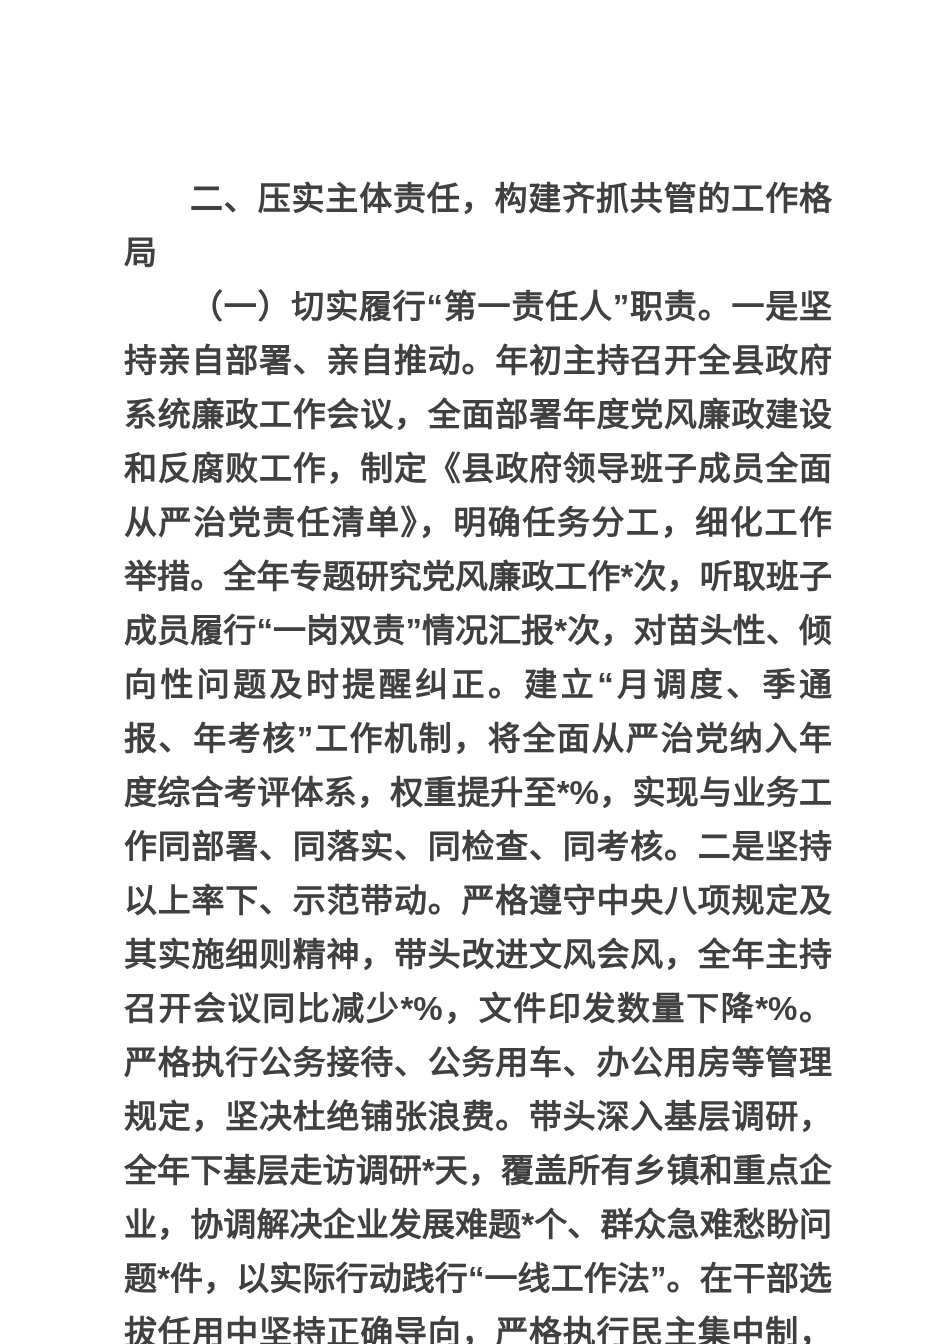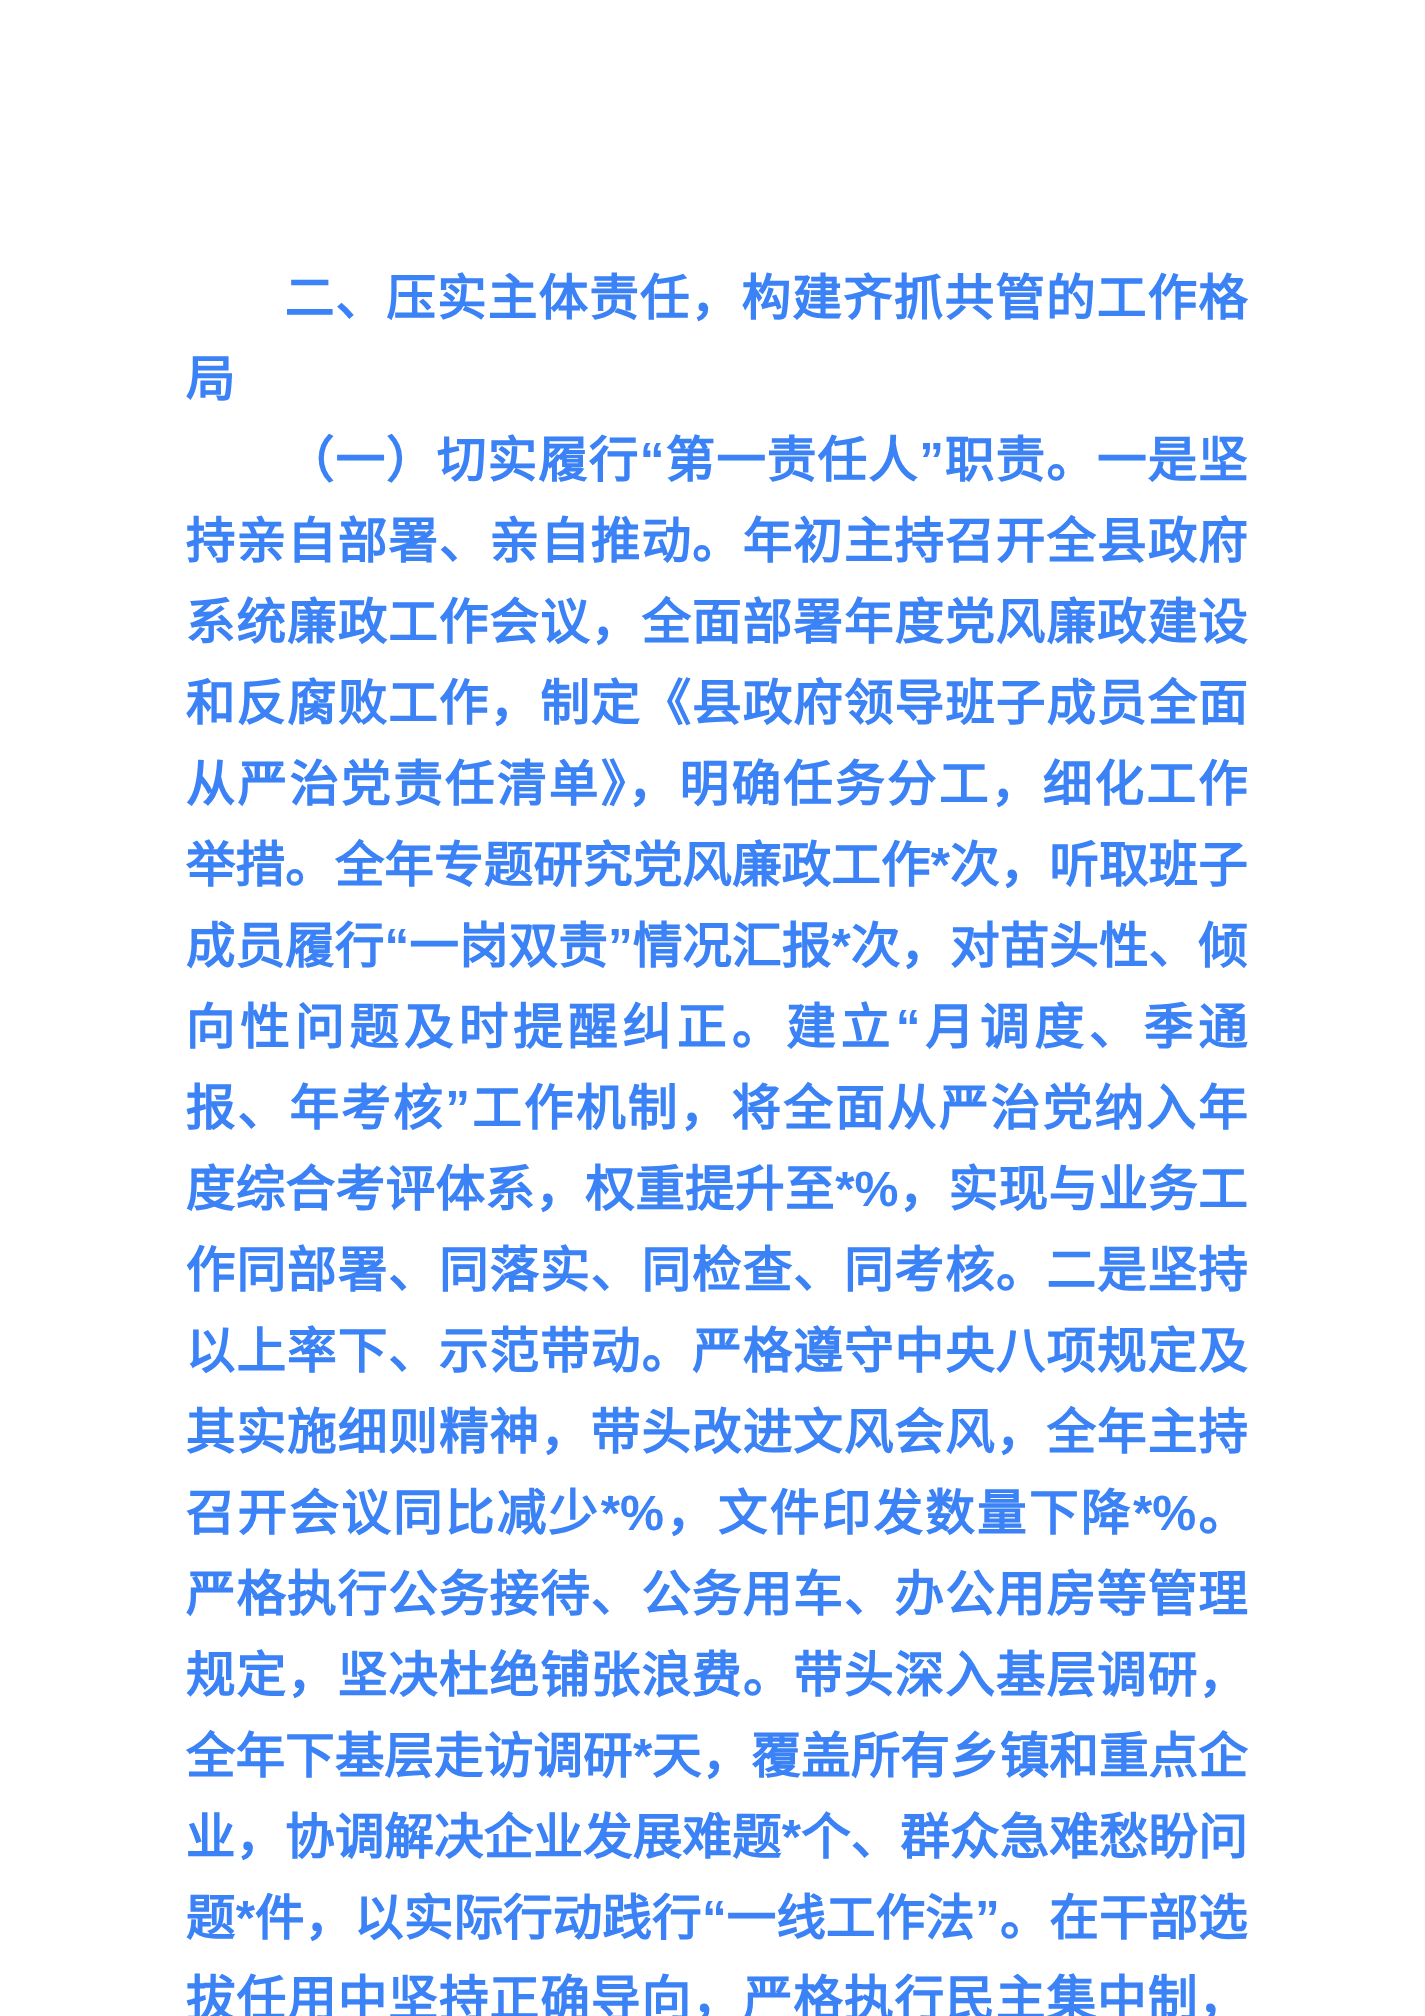--- a/index.html
+++ b/index.html
@@ -24,21 +24,21 @@
     left: 124px;
     top: 172px;
     width: 708px;
   }
 
   
   .para {
     font-family: "Liberation Sans", "DejaVu Sans", sans-serif;
     font-size: 33px;
     line-height: 54px;
-    color: #3b82f6;
+    color: #404040;
     text-align: justify;
     text-justify: inter-character;
     text-align-last: left;
     margin: 0;
     letter-spacing: 0;
     word-break: break-all;
     -webkit-font-smoothing: antialiased;
   }
 
   

